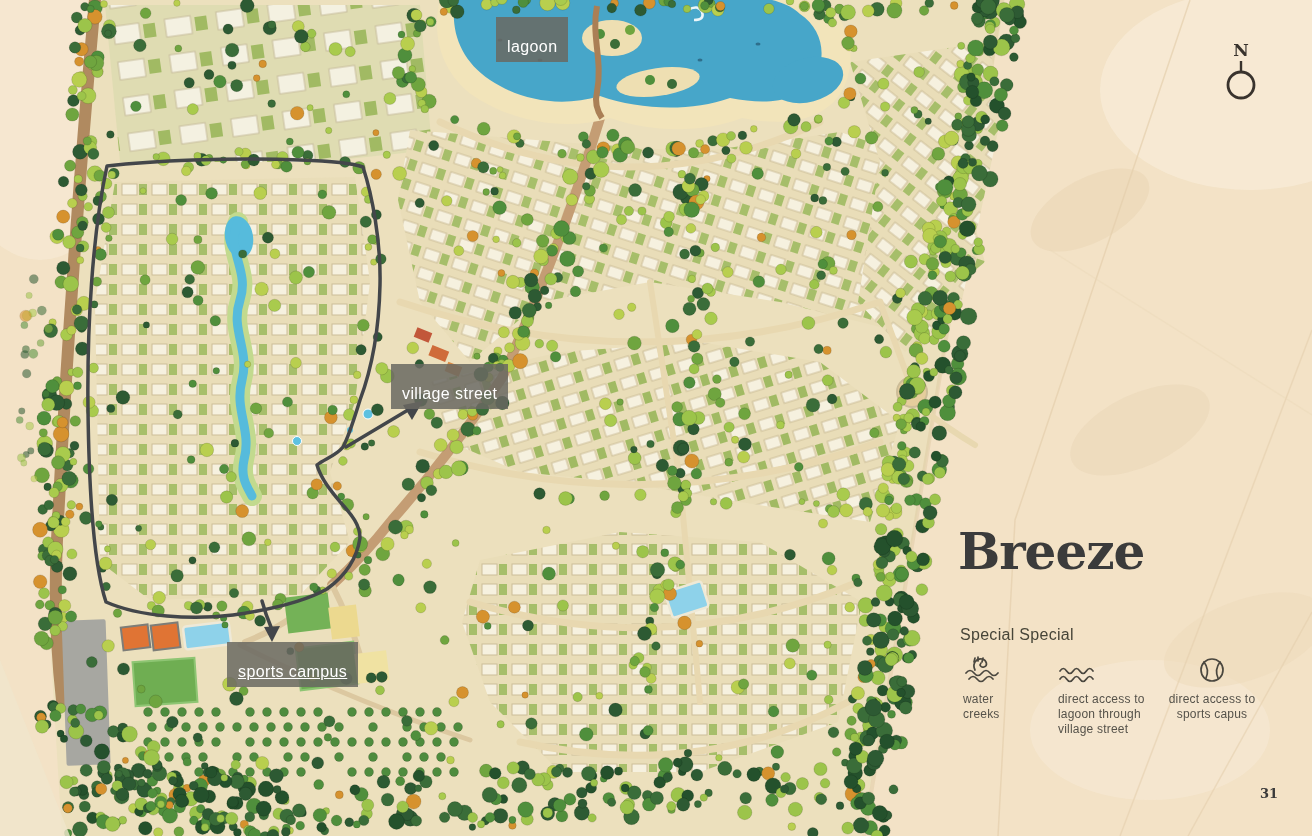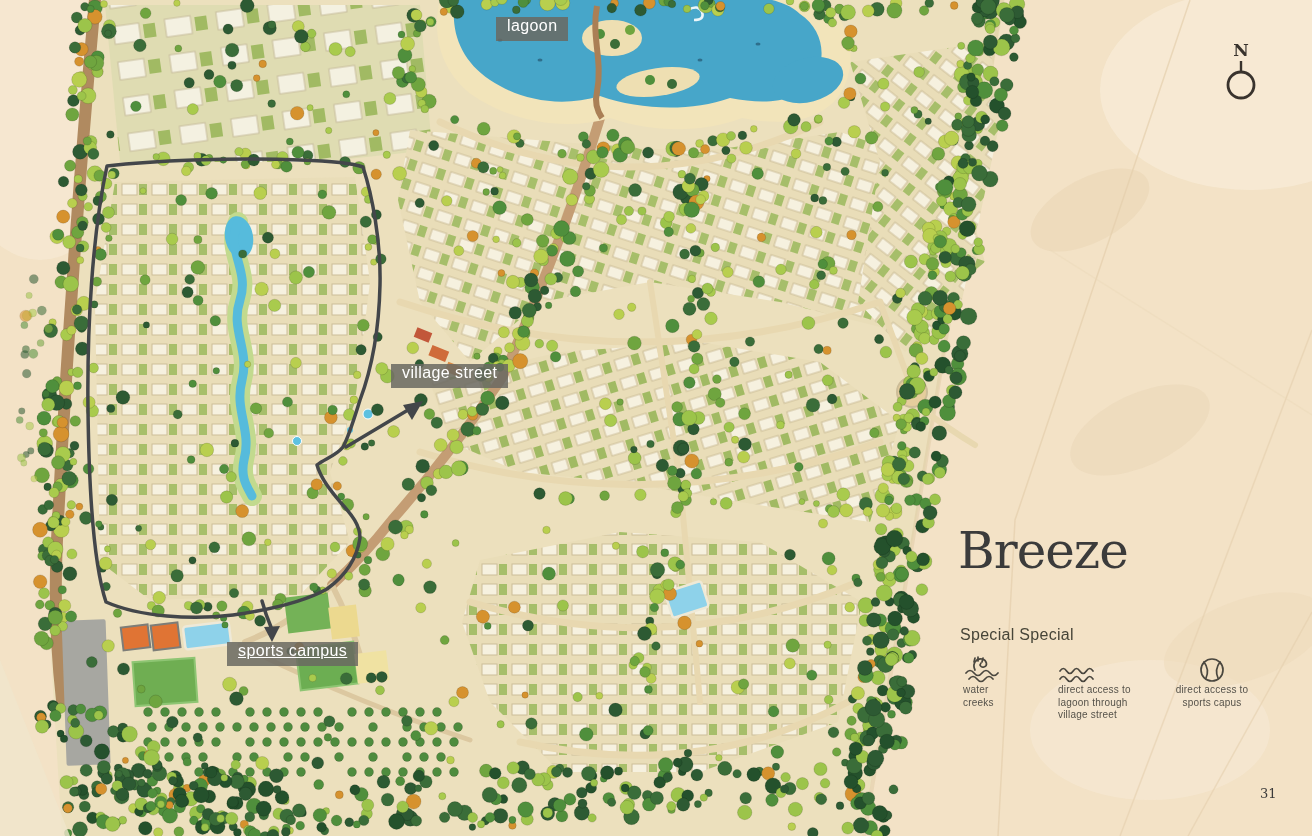--- a/index.html
+++ b/index.html
@@ -1,34 +1,34 @@
 <!DOCTYPE html>
 <html><head>
 <meta charset="utf-8">
 <style>
   html,body{margin:0;padding:0;background:#e9e2d2;}
   .stage{position:relative;width:1312px;height:836px;overflow:hidden;background:#f3e2c6;
          font-family:"Liberation Sans",sans-serif;}
   svg.map{position:absolute;left:0;top:0;}
   .map-label{position:absolute;background:rgba(106,104,98,.85);color:#fff;font-size:16px;
-             letter-spacing:.4px;padding:0 11px 6px;white-space:nowrap;}
-  .title{position:absolute;left:958px;top:522px;font-family:"DejaVu Serif",serif;font-weight:normal;
+             letter-spacing:.4px;padding:21px 11px 6px;white-space:nowrap;}
+  .title{position:absolute;left:958px;top:522px;font-family:"DejaVu Serif",serif;font-weight:bold;
          font-size:50px;color:#3b3b3b;letter-spacing:-1px;}
   .sf-heading{position:absolute;left:960px;top:626px;font-size:16px;color:#474538;letter-spacing:.3px;}
   .feature{position:absolute;top:652px;color:#55524a;}
   .feature .icon-box{height:32px;display:flex;align-items:flex-end;}
-  .feature .cap{font-size:10px;line-height:1.25;white-space:pre-line;letter-spacing:.2px;}
+  .feature .cap{margin-top:8px;font-size:12px;line-height:1.25;white-space:pre-line;letter-spacing:.2px;}
   .f1{left:963px;width:95px;}
   .f2{left:1058px;width:118px;}
   .f3{left:1156px;width:112px;text-align:center;}
   .f3 .icon-box{justify-content:center;}
   .feature svg{stroke:#4a473f;fill:none;stroke-width:1.7;stroke-linecap:round;}
   .compass{position:absolute;left:1221px;top:42px;width:40px;text-align:center;color:#39332d;}
   .compass .n{font-family:"DejaVu Serif",serif;font-weight:bold;font-size:17px;line-height:1;}
-  .page-num{position:absolute;left:1260px;top:786px;font-family:"DejaVu Serif",serif;font-weight:normal;
+  .page-num{position:absolute;left:1260px;top:786px;font-family:"DejaVu Serif",serif;font-weight:bold;
             font-size:13px;color:#3a3a3a;}
 </style>
 </head>
 <body>
 
 <div class="stage">
 
 <svg class="map" width="1312" height="836" viewBox="0 0 1312 836">
   <defs>
     <pattern id="h0" width="30" height="20" patternUnits="userSpaceOnUse">

